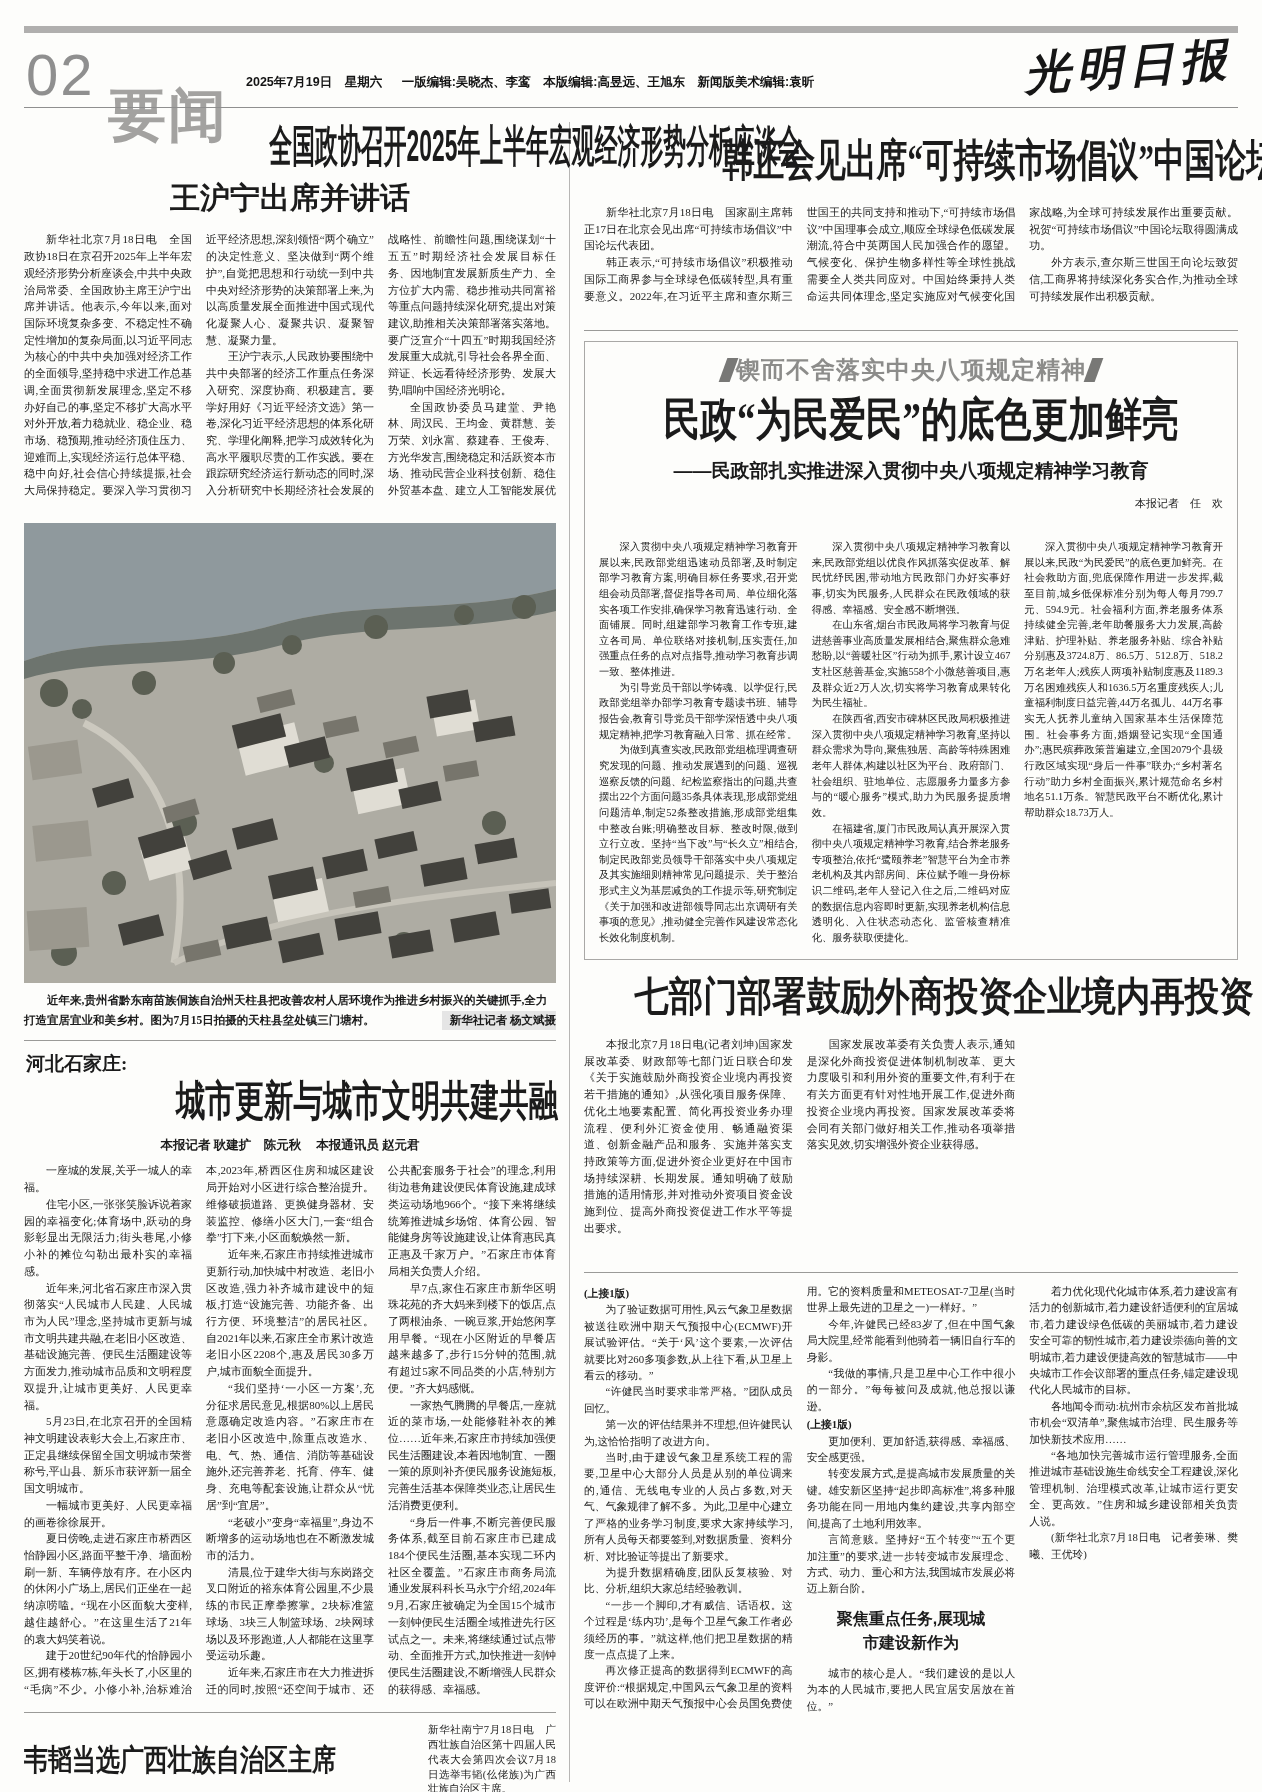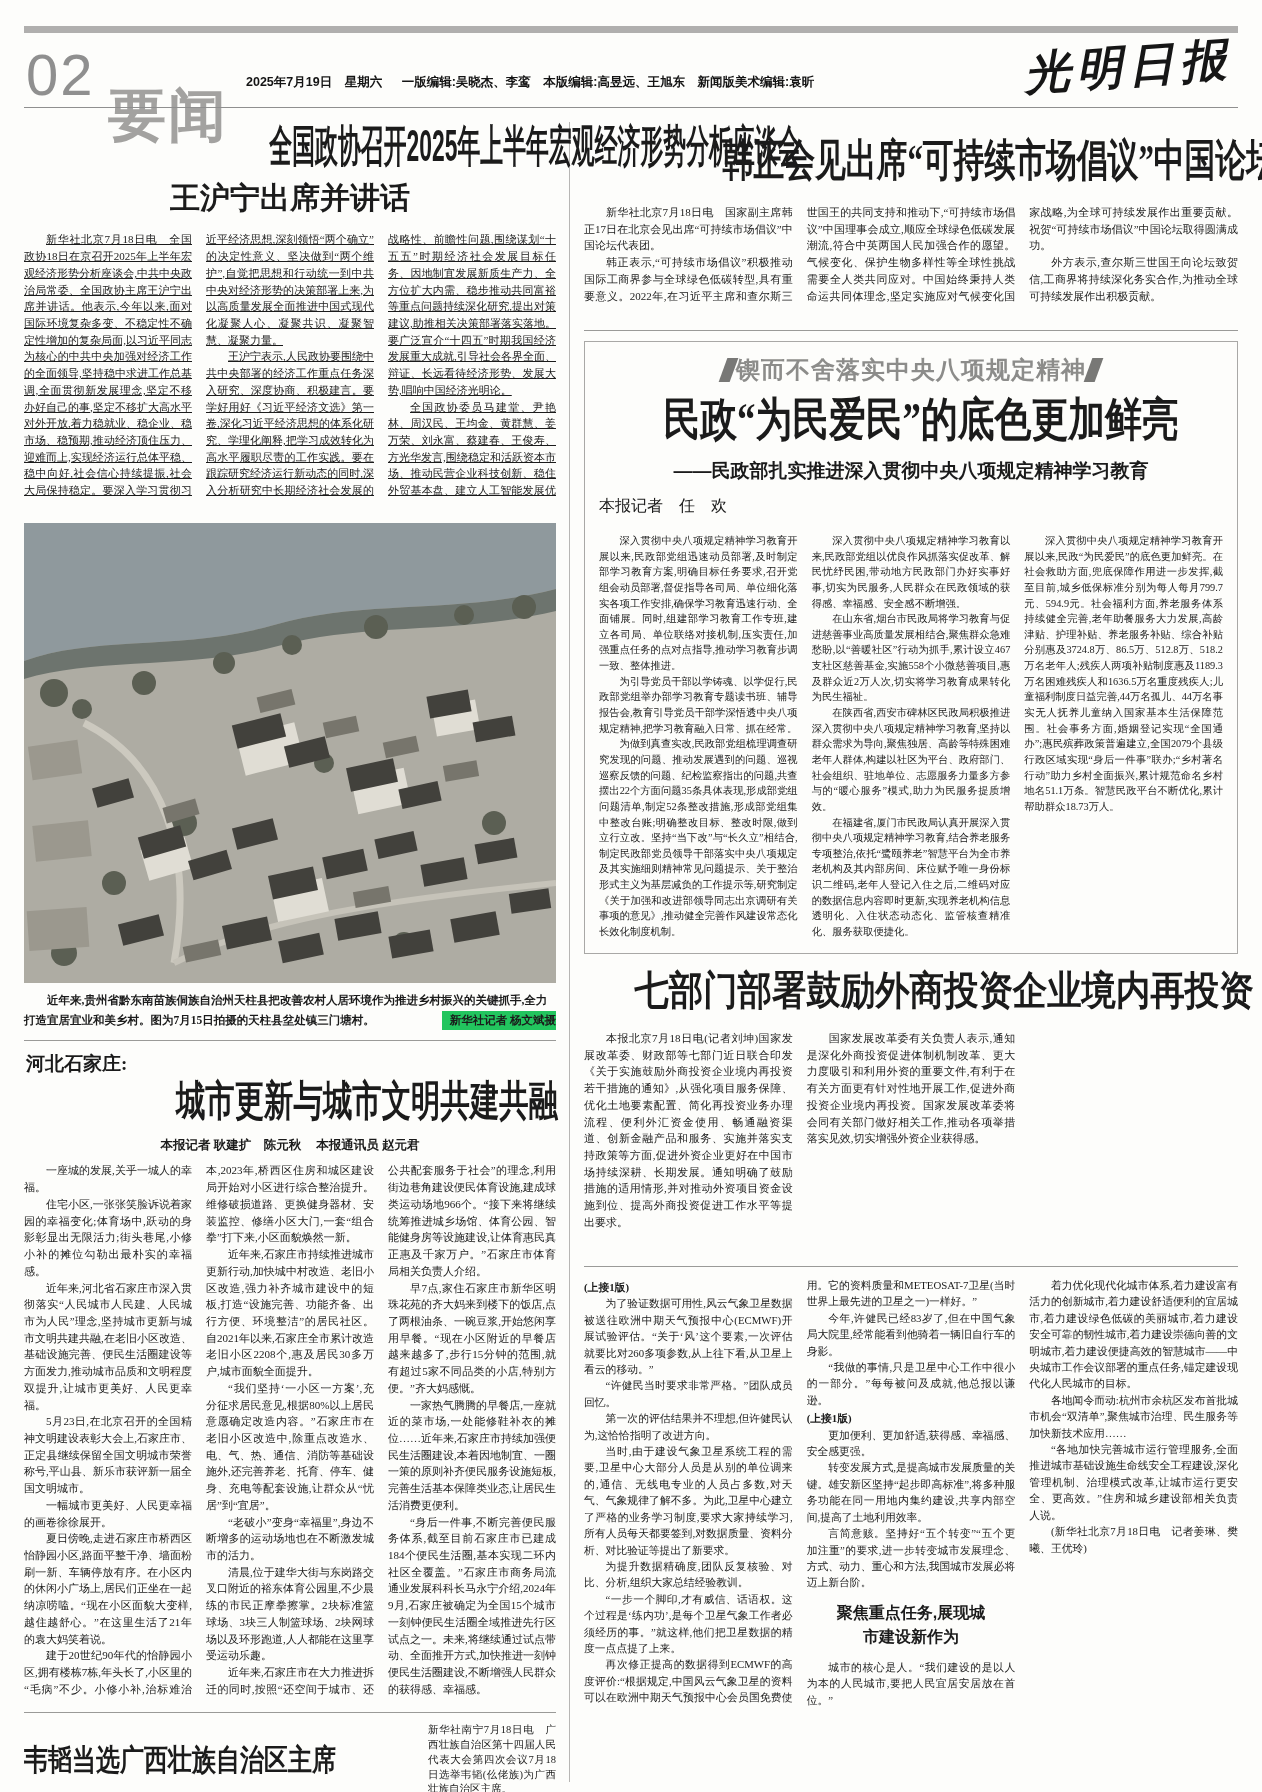--- a/index.html
+++ b/index.html
@@ -29,26 +29,26 @@
   .hl-wrap { text-align:center; overflow:visible; }
   .hl-inner { display:inline-block; white-space:nowrap; }
 
   .hl-a .hl-inner { font-family:"Liberation Sans",sans-serif; font-weight:900; font-size:44px;
     transform:scaleX(0.52); transform-origin:center; line-height:1.1; }
   .sub-a { text-align:center; font-size:30px; font-weight:bold; margin:8px 0 12px; }
 
   .body-text { font-size:11px; line-height:1.52; text-align:justify; column-gap:14px;
     overflow:hidden; column-fill:auto; }
   .body-text p { margin:0; text-indent:2em; }
-  .body-a { column-count:3; height:282px;text-decoration:underline; }
+  .body-a { column-count:3; height:282px; }
 
   .photo-wrap { margin-top:10px; line-height:0; }
   .caption { margin-top:8px; font-size:11.5px; font-weight:600; line-height:1.7; position:relative; }
   .caption .cap-text { text-indent:2em; display:block; padding-right:2px; }
-  .caption .credit { position:absolute; right:0; bottom:0; background:#22c55e; padding-left:8px; }
+  .caption .credit { position:absolute; right:0; bottom:0; background:#e5e5e5; padding-left:8px; }
 
   .rule { border-top:1px solid #9a9a98; margin:10px 0; }
 
   .kicker { font-size:19px; margin:2px 0 0 2px;font-weight:bold; }
   .hl-c { text-align:center; padding-left:70px; margin-top:2px; height:46px; }
   .hl-c .hl-inner { font-weight:bold; font-size:42px; transform:scaleX(0.70); transform-origin:center; line-height:1.05; }
   .byline-c { text-align:center; font-size:12.5px; margin:12px 0 8px; }
   .byline-c b { margin:16px 6px;text-align:right; }
   .body-c { column-count:3; height:540px; }
 
@@ -63,21 +63,21 @@
 
   .mz-box { border:1px solid #a9a8a6; padding:12px 14px; margin-top:2px; }
   .mz-banner { display:flex; align-items:center; justify-content:center; gap:2px;
     font-family:"Liberation Sans",sans-serif; font-weight:bold; font-size:24px; color:#8c8c8a;
     letter-spacing:1px; }
   .slash { width:11px; height:24px; background:#787876; transform:skewX(-20deg); }
   .mz-hl { text-align:center; margin-top:10px; height:50px; }
   .mz-hl .hl-inner { font-weight:bold; font-size:46px; transform:scaleX(0.80); transform-origin:center; line-height:1.05; }
   .mz-sub { text-align:center; font-family:"Liberation Sans",sans-serif; font-weight:bold;
     font-size:19px; margin-top:12px; }
-  .mz-byline { text-align:left; font-size:16px; margin:12px 0 16px; }
+  .mz-byline { text-align:right; font-size:11px; margin:12px 0 28px; }
   .body-mz { column-count:3; height:408px; font-size:10.3px; }
 
   .hl-d { text-align:center; margin-top:16px; height:46px; }
   .hl-d .hl-inner { font-weight:bold; font-size:40px; transform:scaleX(0.86); transform-origin:center; line-height:1.05; }
   .body-d { column-count:3; height:226px; margin-top:14px; }
 
   .cont-block { column-count:3; height:436px; font-size:10.8px; }
   .jump { font-weight:bold; text-indent:0 !important; margin-top:2px !important; }
   .cont-subhead { font-family:"Liberation Sans",sans-serif; font-weight:bold; font-size:16px;
     text-align:center; text-indent:0 !important; margin:10px 0 !important; padding:0 1.5em; line-height:1.5; }

